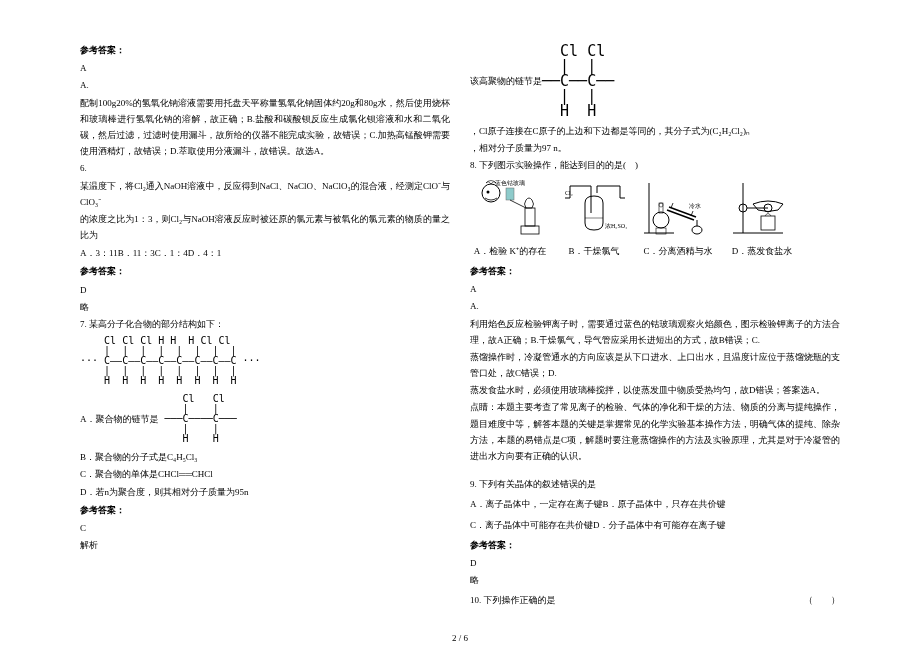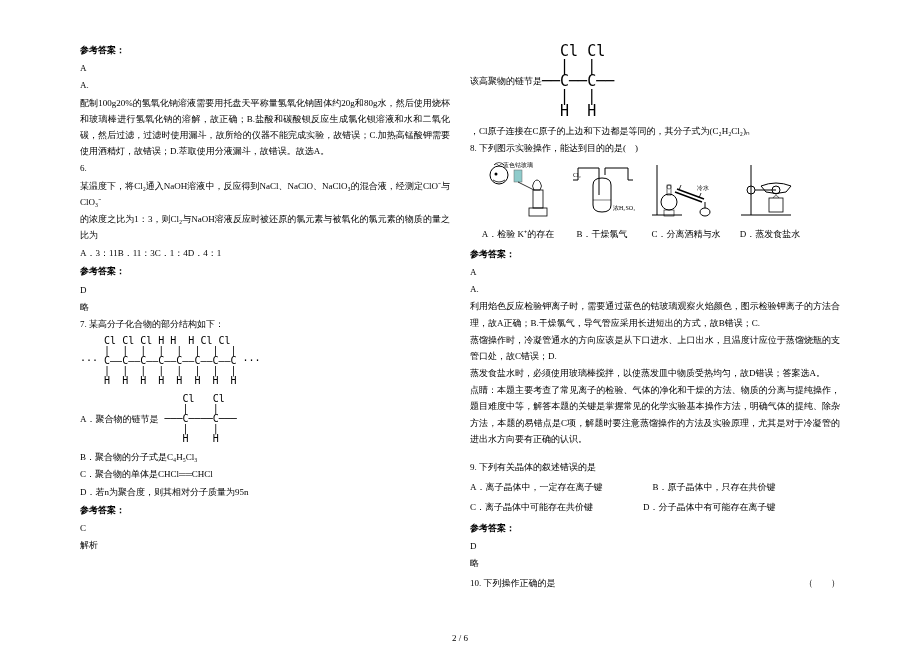--- a/index.html
+++ b/index.html
@@ -16,40 +16,40 @@
     }
     .column {
       width: 50%;
       padding-right: 20px;
       line-height: 1.8;
     }
     .column:last-child { padding-right: 0; padding-left: 10px; }
     .section-title { font-weight: bold; margin-top: 2px; margin-bottom: 2px; }
     .para { margin: 1px 0; text-align: justify; }
     .options { display: flex; margin: 2px 0; }
-    .options2 { display: flex; gap: 50px; margin: 4px 0; }
+    .options2 { display: flex; margin: 4px 0; }
     .struct {
       font-family: monospace;
       font-size: 10px;
       line-height: 1.0;
       white-space: pre;
       margin: 4px 0;
     }
     .page-num {
       position: absolute;
       bottom: 8px;
       left: 50%;
       transform: translateX(-50%);
       font-size: 9px;
     }
     .experiment-row {
       display: flex;
       align-items: flex-end;
       gap: 4px;
-      margin: 4px 8px;
+      margin: 4px 0;
     }
     .exp-item { text-align: center; width: 80px; }
     .exp-svg { width: 78px; height: 60px; }
     .opt-label { font-size: 9px; }
     .small-struct { width:80px; }
   </style>
 </head>
 <body>
 
 <div class="column">
@@ -96,20 +96,21 @@
 <div class="column">
   <div style="display:flex;align-items:center;flex-wrap:wrap">
     <span>该高聚物的链节是</span>
     <div class="struct small-struct" style="width:50px;font-size:15px"><span>  Cl Cl</span>
 <span>  |  |</span>
 <span>──C──C──</span>
 <span>  |  |</span>
 <span>  H  H</span></div>
     <span>，Cl原子连接在C原子的上边和下边都是等同的，其分子式为(C₂H₂Cl₂)ₙ</span>
   </div>
+  <div class="para">，相对分子质量为97 n。</div>
   <div class="para">8. 下列图示实验操作，能达到目的的是(　)</div>
 
   <div class="experiment-row">
     <div class="exp-item">
       <svg class="exp-svg" viewBox="0 0 78 60">
         <circle cx="20" cy="15" r="9" fill="none" stroke="#000" stroke-width="1"></circle>
         <path d="M20 6 Q17 2 15 5 Q20 0 25 5 Q23 2 20 6" fill="none" stroke="#000" stroke-width="0.6"></path>
         <circle cx="17" cy="14" r="1.5" fill="#000"></circle>
         <path d="M14 20 Q20 24 26 20" fill="none" stroke="#000" stroke-width="0.8"></path>
         <rect x="35" y="10" width="8" height="12" fill="#4aa" opacity="0.6" stroke="#000" stroke-width="0.5"></rect>

